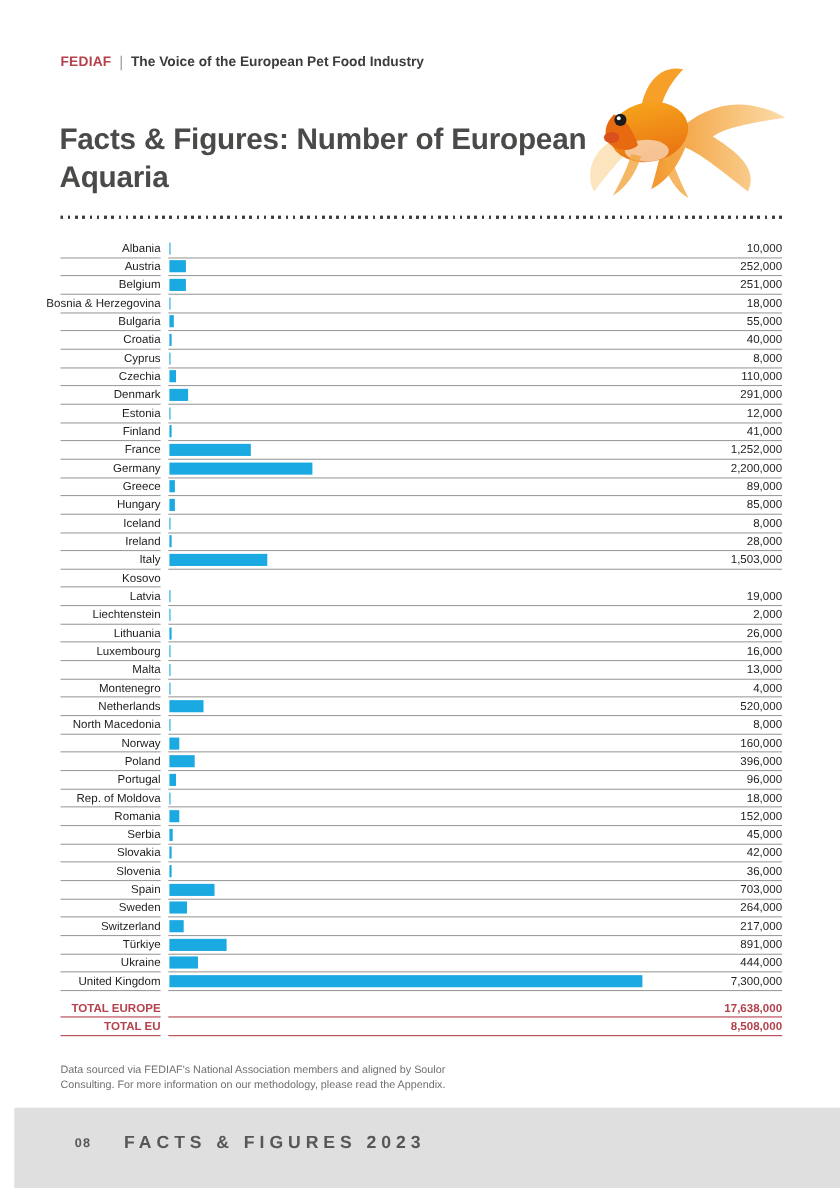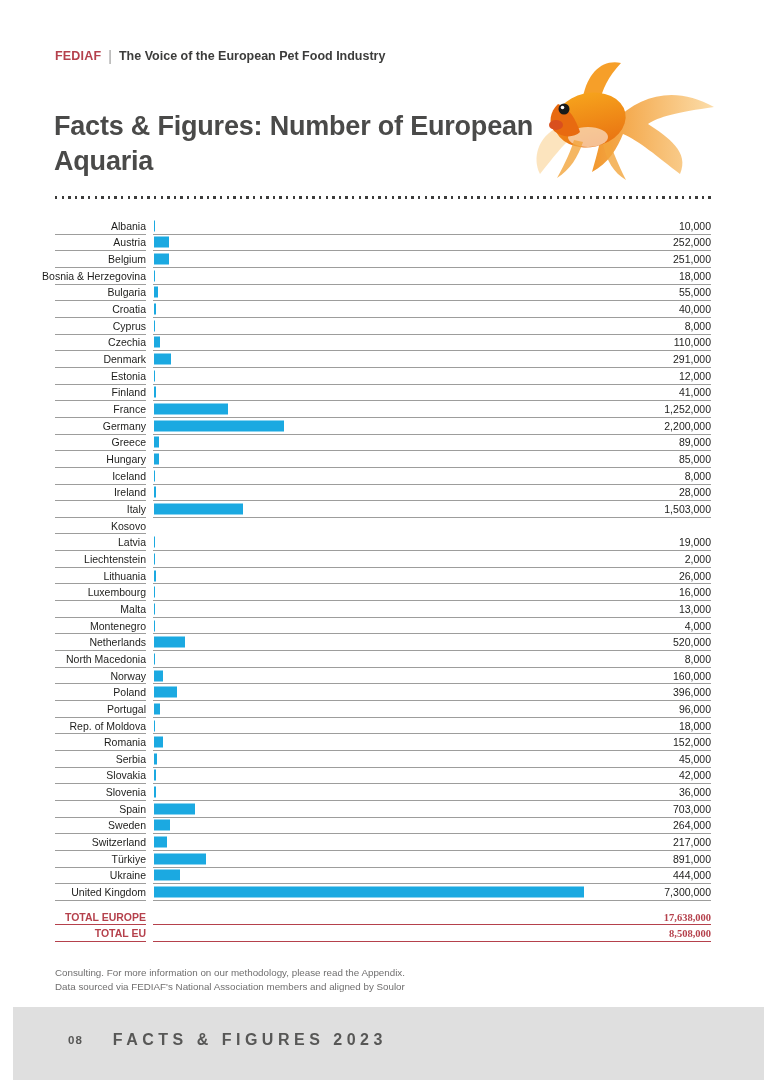--- a/index.html
+++ b/index.html
@@ -50,21 +50,21 @@
     height:11px;background:var(--bar);
   }
   .value{
     position:absolute;right:0;top:50%;transform:translateY(-50%);
     font-size:10.5px;color:var(--ink);white-space:nowrap;
   }
   
   .totals{margin-top:8px;}
   .totals .row{height:16.3px;}
   .totals .row-label{color:var(--red);font-weight:bold;border-bottom:1px solid var(--red);}
-  .totals .bar-area{border-bottom:1px solid var(--red);font-family:Liberation Serif, serif;}
+  .totals .bar-area{border-bottom:1px solid var(--red);}
   .totals .value{color:var(--red);font-weight:bold;}
   
   .footnote{
     position:absolute;left:55px;top:966px;
     font-size:9.8px;line-height:14px;color:#706f6f;
   }
   
   .footer{
     position:absolute;left:13px;top:1007px;width:764px;height:73px;
     background:var(--footerbg);
@@ -414,22 +414,22 @@
         <div class="row">
           <div class="row-label">TOTAL EU</div>
           <div class="bar-area">
             <span class="value">8,508,000</span>
           </div>
         </div>
       </div>
   </div>
 
   <div class="footnote">
+    <div>Data sourced via FEDIAF's National Association members and aligned by Soulor</div>
     <div>Consulting. For more information on our methodology, please read the Appendix.</div>
-    <div>Data sourced via FEDIAF's National Association members and aligned by Soulor</div>
   </div>
 
   <div class="footer">
     <div class="footer-inner">
       <span class="pagenum">08</span>
       <span class="doc-title">FACTS &amp; FIGURES 2023</span>
     </div>
   </div>
 
 </div>

